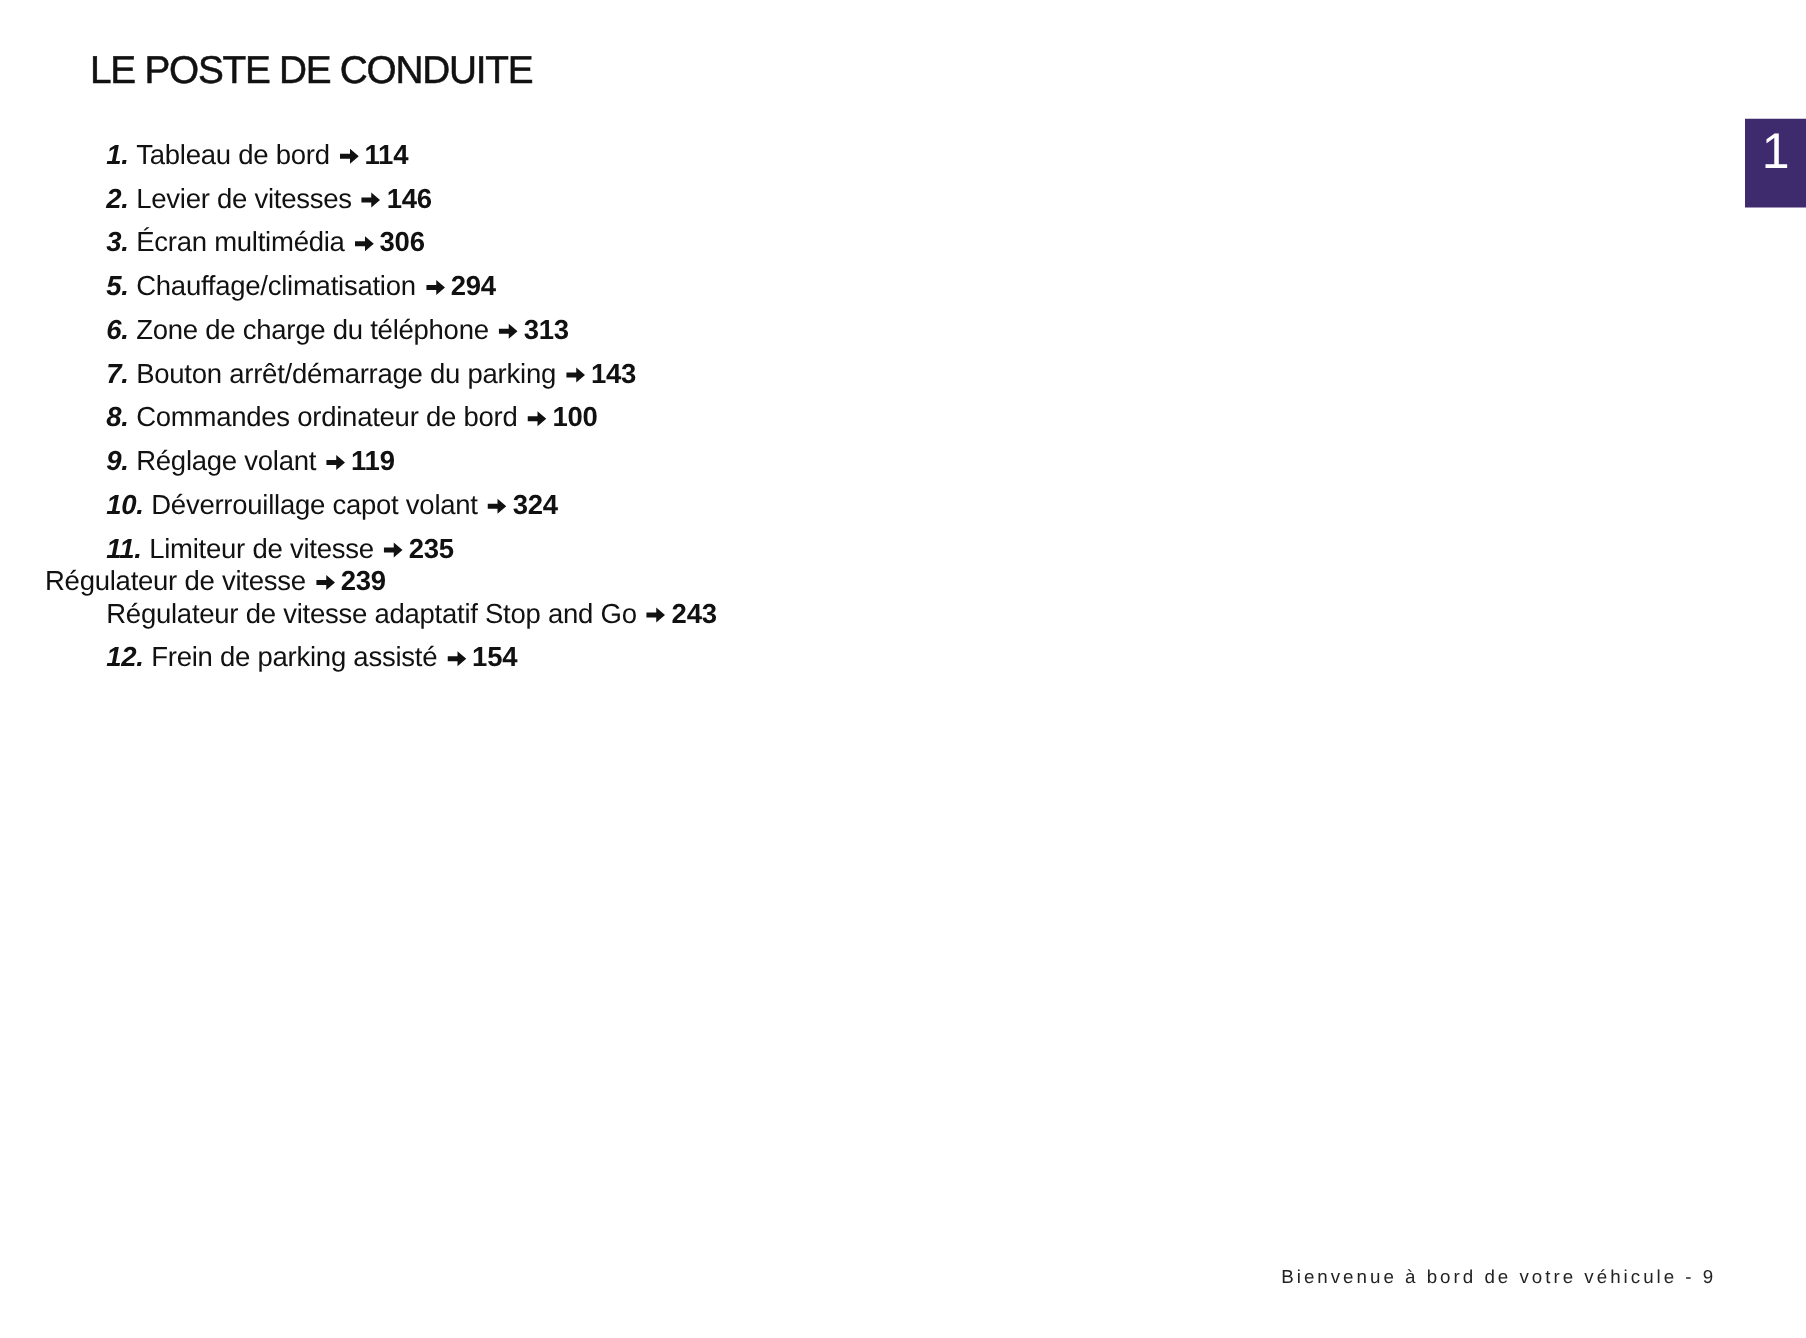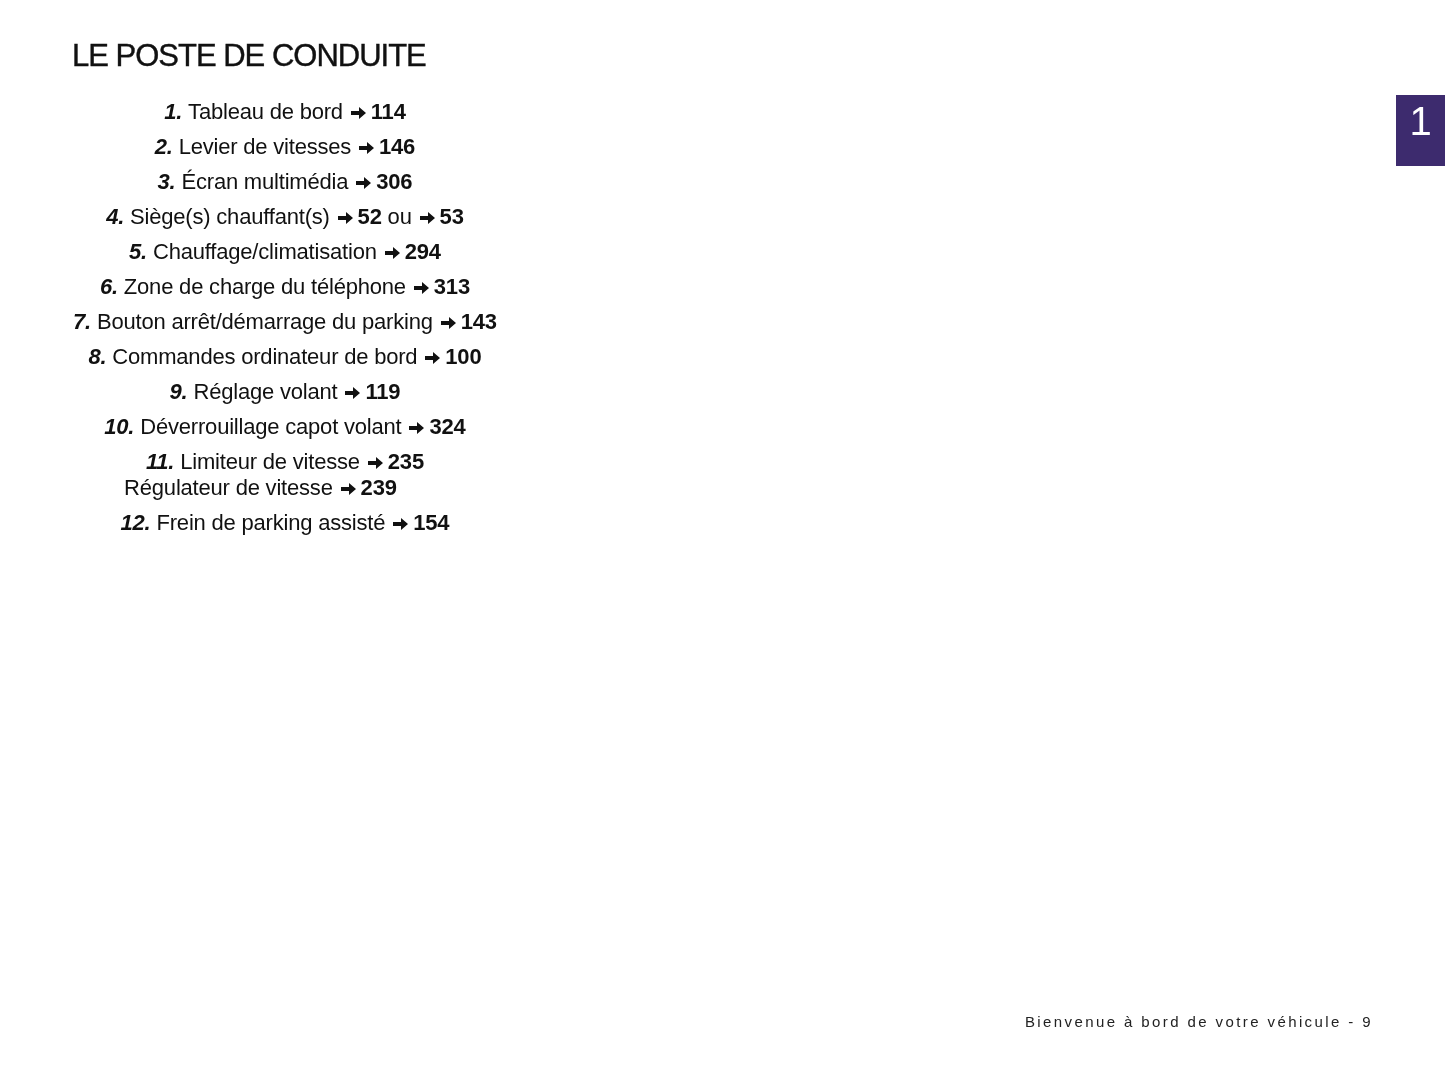--- a/index.html
+++ b/index.html
@@ -23,24 +23,23 @@
       font-weight: 400;
       letter-spacing: -1px;
       margin: 0;
       color: #111;
       -webkit-text-stroke: 0.4px #111;
     }
     .list {
       position: absolute;
       left: 73px;
       top: 99px;
-      margin: 0;
+      margin: 12px;
       padding: 0;
       list-style: none;
-      text-align: center;
     }
     .item {
       font-size: 22px;
       line-height: 26px;
       margin-bottom: 9px;
       white-space: nowrap;
       letter-spacing: -0.2px;
     }
     .item .num {
       font-weight: 700;
@@ -114,30 +113,20 @@
       </svg><span class="ref">146</span>
   </li>
 
   <li class="item">
     <span class="num">3.</span><span>Écran multimédia</span>
     <svg class="arrow" viewBox="0 0 16 14">
         <path d="M0 5 H8 V1 L15 7 L8 13 V9 H0 Z" fill="#111"></path>
       </svg><span class="ref">306</span>
   </li>
 
-  <li class="item">
-    <span class="num">4.</span><span>Siège(s) chauffant(s)</span>
-    <svg class="arrow" viewBox="0 0 16 14">
-        <path d="M0 5 H8 V1 L15 7 L8 13 V9 H0 Z" fill="#111"></path>
-      </svg><span class="ref">52</span>
-    <span>ou</span>
-    <svg class="arrow" viewBox="0 0 16 14">
-        <path d="M0 5 H8 V1 L15 7 L8 13 V9 H0 Z" fill="#111"></path>
-      </svg><span class="ref">53</span>
-  </li>
 
   <li class="item">
     <span class="num">5.</span><span>Chauffage/climatisation</span>
     <svg class="arrow" viewBox="0 0 16 14">
         <path d="M0 5 H8 V1 L15 7 L8 13 V9 H0 Z" fill="#111"></path>
       </svg><span class="ref">294</span>
   </li>
 
   <li class="item">
     <span class="num">6.</span><span>Zone de charge du téléphone</span>
@@ -180,20 +169,26 @@
       <svg class="arrow" viewBox="0 0 16 14">
           <path d="M0 5 H8 V1 L15 7 L8 13 V9 H0 Z" fill="#111"></path>
         </svg><span class="ref">235</span>
     </span>
     <span class="sub-line" style="line-height:26px;padding-left:24px;">
       <span>Régulateur de vitesse</span>
       <svg class="arrow" viewBox="0 0 16 14">
           <path d="M0 5 H8 V1 L15 7 L8 13 V9 H0 Z" fill="#111"></path>
         </svg><span class="ref">239</span>
     </span>
+    <span class="sub-line" style="line-height:26px;">
+      <span>Régulateur de vitesse adaptatif Stop and Go</span>
+      <svg class="arrow" viewBox="0 0 16 14">
+          <path d="M0 5 H8 V1 L15 7 L8 13 V9 H0 Z" fill="#111"></path>
+        </svg><span class="ref">243</span>
+    </span>
   </li>
 
   <li class="item">
     <span class="num">12.</span><span>Frein de parking assisté</span>
     <svg class="arrow" viewBox="0 0 16 14">
         <path d="M0 5 H8 V1 L15 7 L8 13 V9 H0 Z" fill="#111"></path>
       </svg><span class="ref">154</span>
   </li>
 
 </ul>

